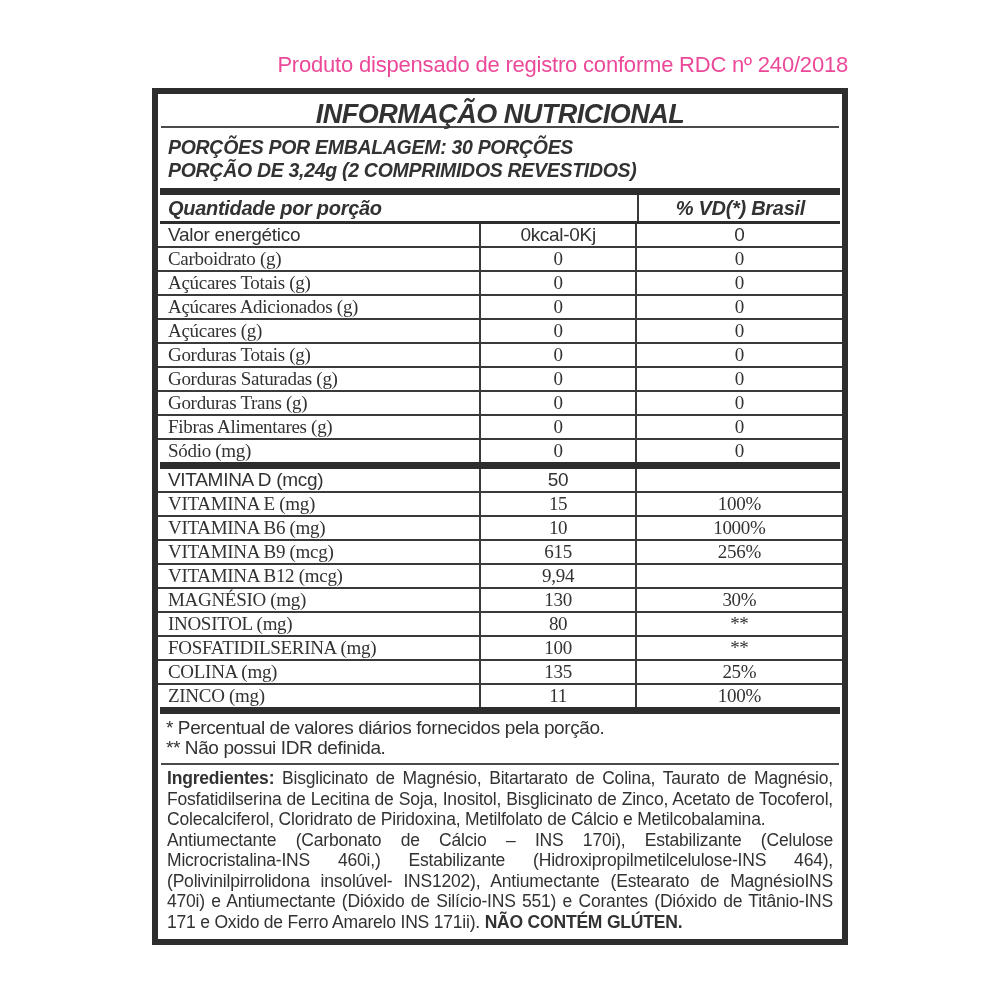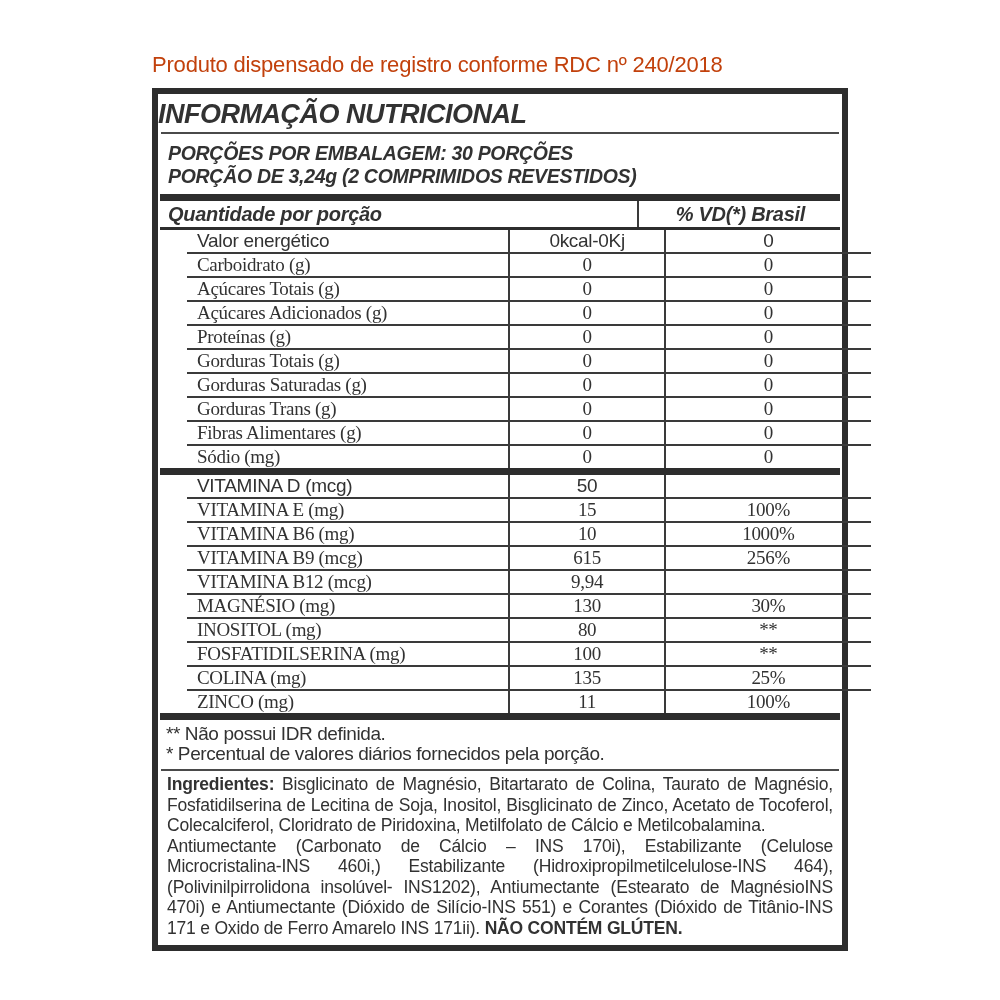--- a/index.html
+++ b/index.html
@@ -10,51 +10,51 @@
   html,body{margin:0;padding:0;background:#ffffff;}
   .page{
     position:relative;
     width:1000px;height:1000px;
     background:#ffffff;
     font-family:"Liberation Sans", sans-serif;
     color:var(--ink);
   }
   .disclaimer{
     position:absolute;top:52px;left:152px;width:696px;
-    text-align:left;font-size:22px;letter-spacing:-0.2px;color:#c2410c;
+    text-align:right;font-size:22px;letter-spacing:-0.2px;color:#ec4899;
   }
   .label-box{
     position:absolute;top:88px;left:152px;width:696px;
     border:6px solid var(--heavy);
     background:#ffffff;
     box-sizing:border-box;
   }
   .title{
-    height:38px;line-height:40px;
+    height:32px;line-height:40px;text-align:center;
     font-style:italic;font-weight:bold;font-size:27px;letter-spacing:-0.5px;border-radius:18px;
   }
   .rule{margin:0 3px;}
   .rule.thin{height:2px;background:#4a4a4a;}
   .rule.thick{height:7px;background:var(--heavy);margin:0 2px;}
   .rule.mid{height:3px;background:var(--heavy);margin:0 2px;}
   .servings{
     padding:8px 0 6px 10px;
     font-style:italic;font-weight:bold;font-size:19.5px;line-height:23px;letter-spacing:-0.3px;
   }
   .head-row{display:flex;height:26px;}
   .hc1{
     width:70%;display:flex;align-items:center;box-sizing:border-box;padding-left:10px;
     font-style:italic;font-weight:bold;font-size:20px;letter-spacing:-0.3px;
   }
   .hc3{
     width:30%;display:flex;align-items:center;justify-content:center;box-sizing:border-box;
     border-left:2px solid var(--line);
     font-style:italic;font-weight:bold;font-size:20px;letter-spacing:-0.3px;
   }
-  .section{width:100%;padding-left:29px;}
+  .section{width:100%;}
   .row{display:flex;align-items:stretch;height:22px;font-size:19px;letter-spacing:-0.3px;}
   .row + .row{border-top:2px solid var(--line);font-family:Liberation Serif, serif;}
   .c1{width:47%;display:flex;align-items:center;box-sizing:border-box;padding-left:10px;white-space:nowrap;}
   .c2{width:23%;display:flex;align-items:center;justify-content:center;box-sizing:border-box;
       border-left:2px solid var(--line);border-right:2px solid var(--line);}
   .c3{width:30%;display:flex;align-items:center;justify-content:center;}
   .footnotes{padding:4px 8px 5px 8px;font-size:19px;line-height:20px;letter-spacing:-0.4px;}
   .ingredients{padding:3px 9px 7px 9px;font-size:17.5px;line-height:20.5px;letter-spacing:-0.2px;}
   .ingredients p{margin:0;text-align:justify;}
 </style>
@@ -98,21 +98,21 @@
         <div class="c1">Açúcares Totais (g)</div>
         <div class="c2">0</div>
         <div class="c3">0</div>
       </div>
       <div class="row">
         <div class="c1">Açúcares Adicionados (g)</div>
         <div class="c2">0</div>
         <div class="c3">0</div>
       </div>
       <div class="row">
-        <div class="c1">Proteínas (g)</div>
+        <div class="c1">Açúcares (g)</div>
         <div class="c2">0</div>
         <div class="c3">0</div>
       </div>
       <div class="row">
         <div class="c1">Gorduras Totais (g)</div>
         <div class="c2">0</div>
         <div class="c3">0</div>
       </div>
       <div class="row">
         <div class="c1">Gorduras Saturadas (g)</div>
@@ -185,22 +185,22 @@
       <div class="row">
         <div class="c1">ZINCO (mg)</div>
         <div class="c2">11</div>
         <div class="c3">100%</div>
       </div>
     </div>
 
     <div class="rule thick"></div>
 
     <div class="footnotes">
+      <div>* Percentual de valores diários fornecidos pela porção.</div>
       <div>** Não possui IDR definida.</div>
-      <div>* Percentual de valores diários fornecidos pela porção.</div>
     </div>
 
     <div class="rule thin"></div>
 
     <div class="ingredients">
       <p><b>Ingredientes:</b><span> Bisglicinato de Magnésio, Bitartarato de Colina, Taurato de Magnésio, Fosfatidilserina de Lecitina de Soja, Inositol, Bisglicinato de Zinco, Acetato de Tocoferol, Colecalciferol, Cloridrato de Piridoxina, Metilfolato de Cálcio e Metilcobalamina.</span></p>
       <p><span>Antiumectante (Carbonato de Cálcio – INS 170i), Estabilizante (Celulose Microcristalina-INS 460i,) Estabilizante (Hidroxipropilmetilcelulose-INS 464), (Polivinilpirrolidona insolúvel- INS1202), Antiumectante (Estearato de MagnésioINS 470i) e Antiumectante (Dióxido de Silício-INS 551) e Corantes (Dióxido de Titânio-INS 171 e Oxido de Ferro Amarelo INS 171ii).</span> <b>NÃO CONTÉM GLÚTEN.</b></p>
     </div>
 
   </div>

